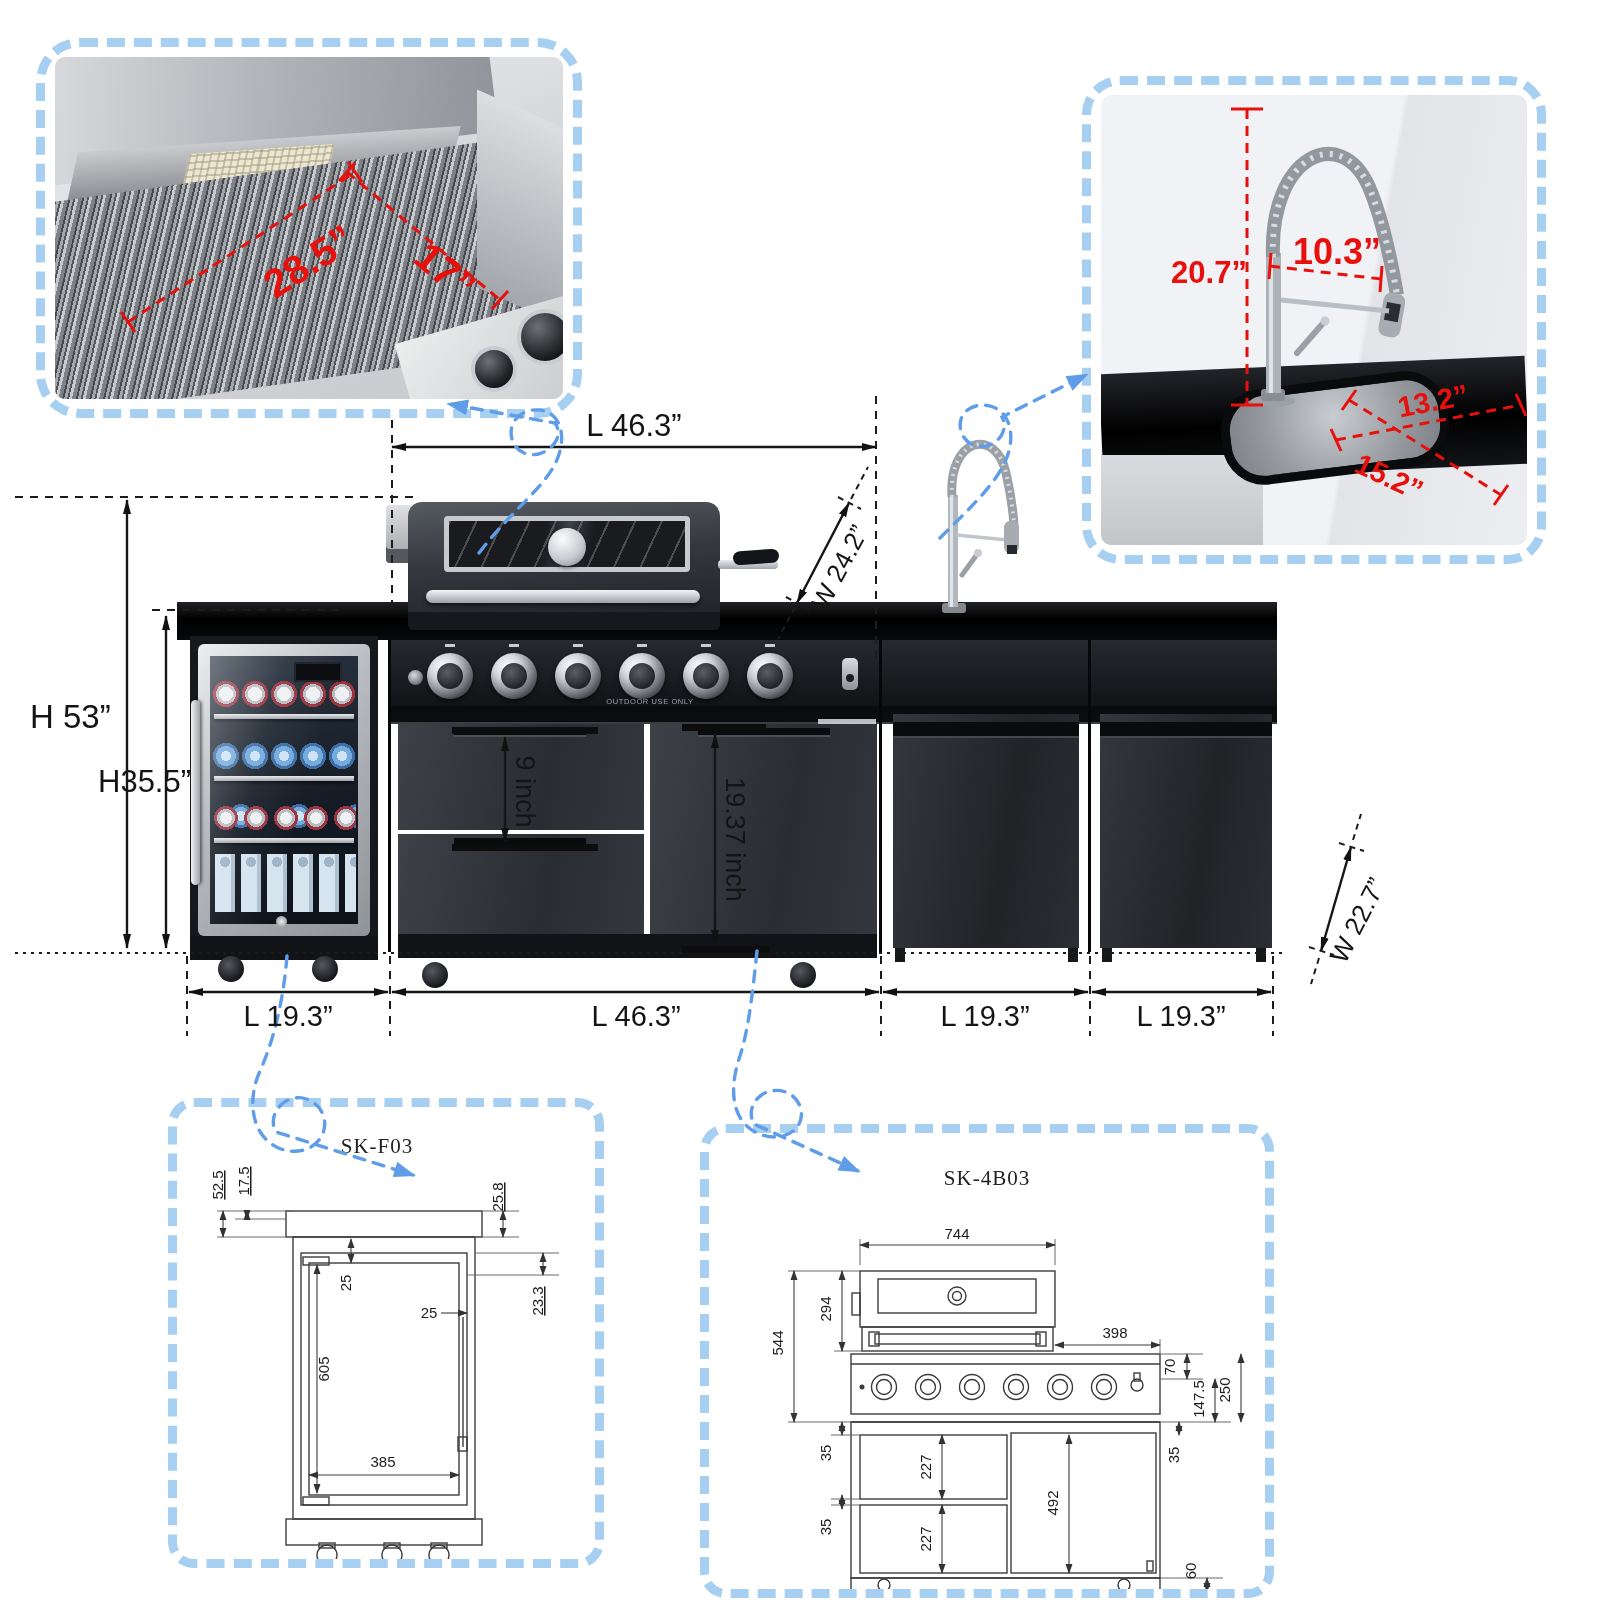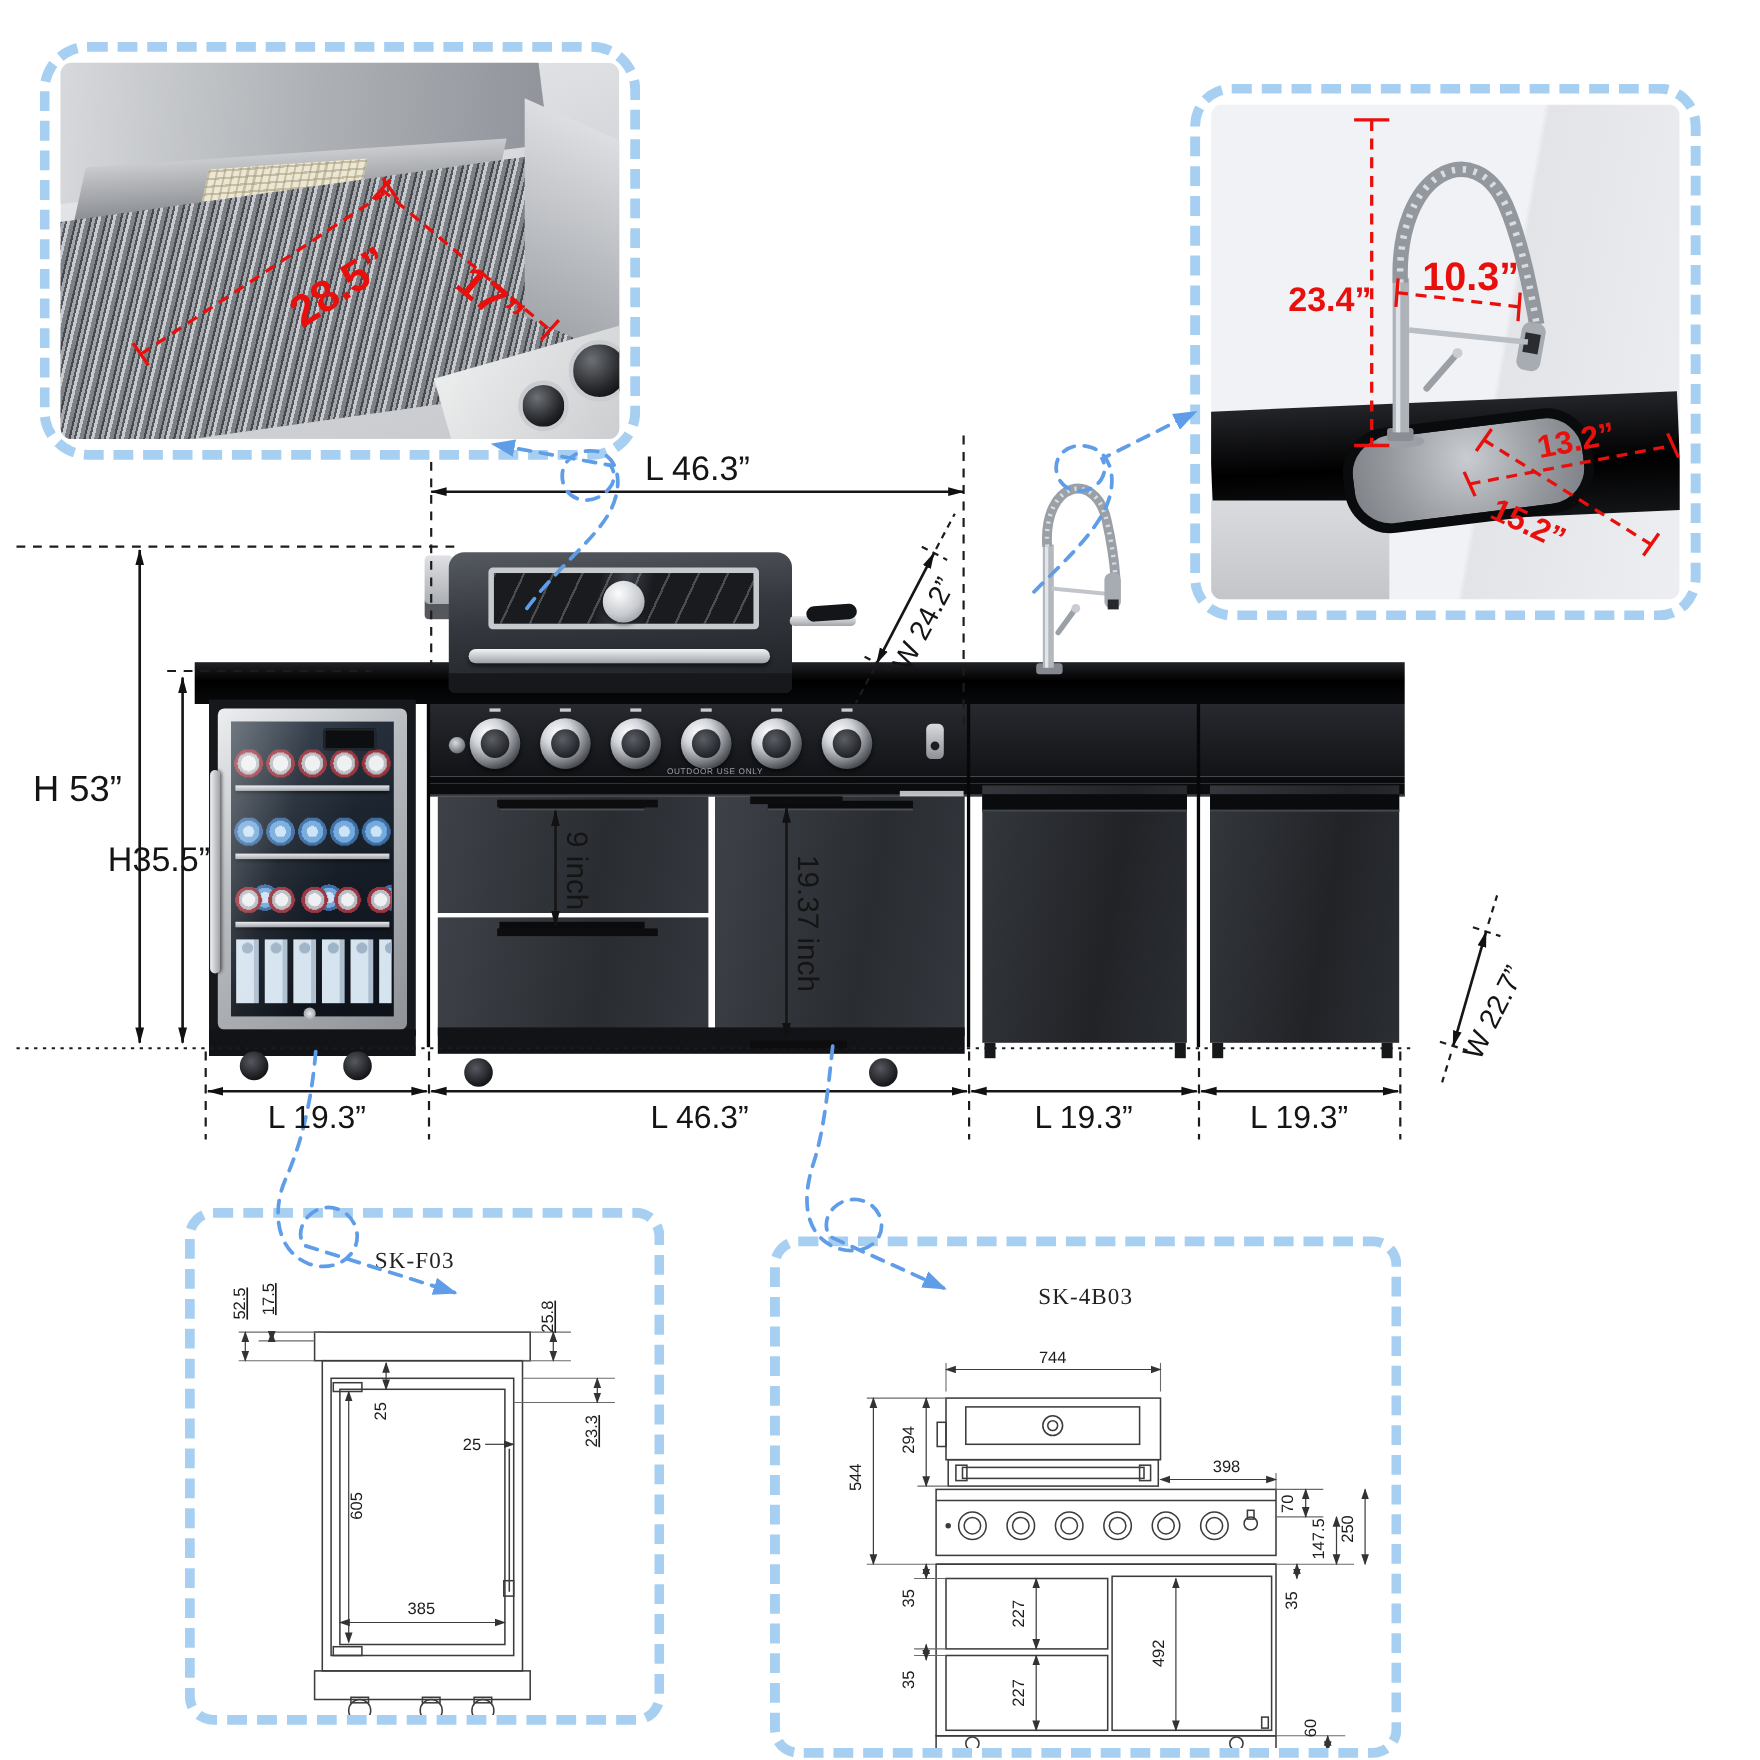--- a/index.html
+++ b/index.html
@@ -315,21 +315,21 @@
         <line class="rl" x1="169" y1="171" x2="280" y2="184"></line>
         <line class="rt" x1="170" y1="158" x2="168" y2="184"></line>
         <line class="rt" x1="281" y1="171" x2="279" y2="197"></line>
         <line class="rl" x1="235" y1="345" x2="420" y2="310"></line>
         <line class="rt" x1="230" y1="334" x2="240" y2="356"></line>
         <line class="rt" x1="415" y1="299" x2="425" y2="321"></line>
         <line class="rl" x1="248" y1="305" x2="400" y2="400"></line>
         <line class="rt" x1="241" y1="315" x2="255" y2="295"></line>
         <line class="rt" x1="393" y1="410" x2="407" y2="390"></line>
       </svg>
-      <div class="red-dim" style="left:58px;top:160px;width:100px;font-size:31px">23.4”</div>
+      <div class="red-dim" style="left:58px;top:160px;width:100px;font-size:31px">20.7”</div>
       <div class="red-dim" style="left:186px;top:136px;width:100px;font-size:36px">10.3”</div>
       <div class="red-dim" style="left:262px;top:290px;width:140px;font-size:29px;transform:rotate(-11deg)">13.2”</div>
       <div class="red-dim" style="left:218px;top:366px;width:140px;font-size:29px;transform:rotate(25deg)">15.2”</div>
     </div>
   </div>
 
   <div class="drawing drawing-fridge">
     <svg viewBox="0 0 418 452">
       <text class="title" x="200" y="46" text-anchor="middle">SK-F03</text>
       <rect class="cad" x="109" y="104" width="196" height="26"></rect>

